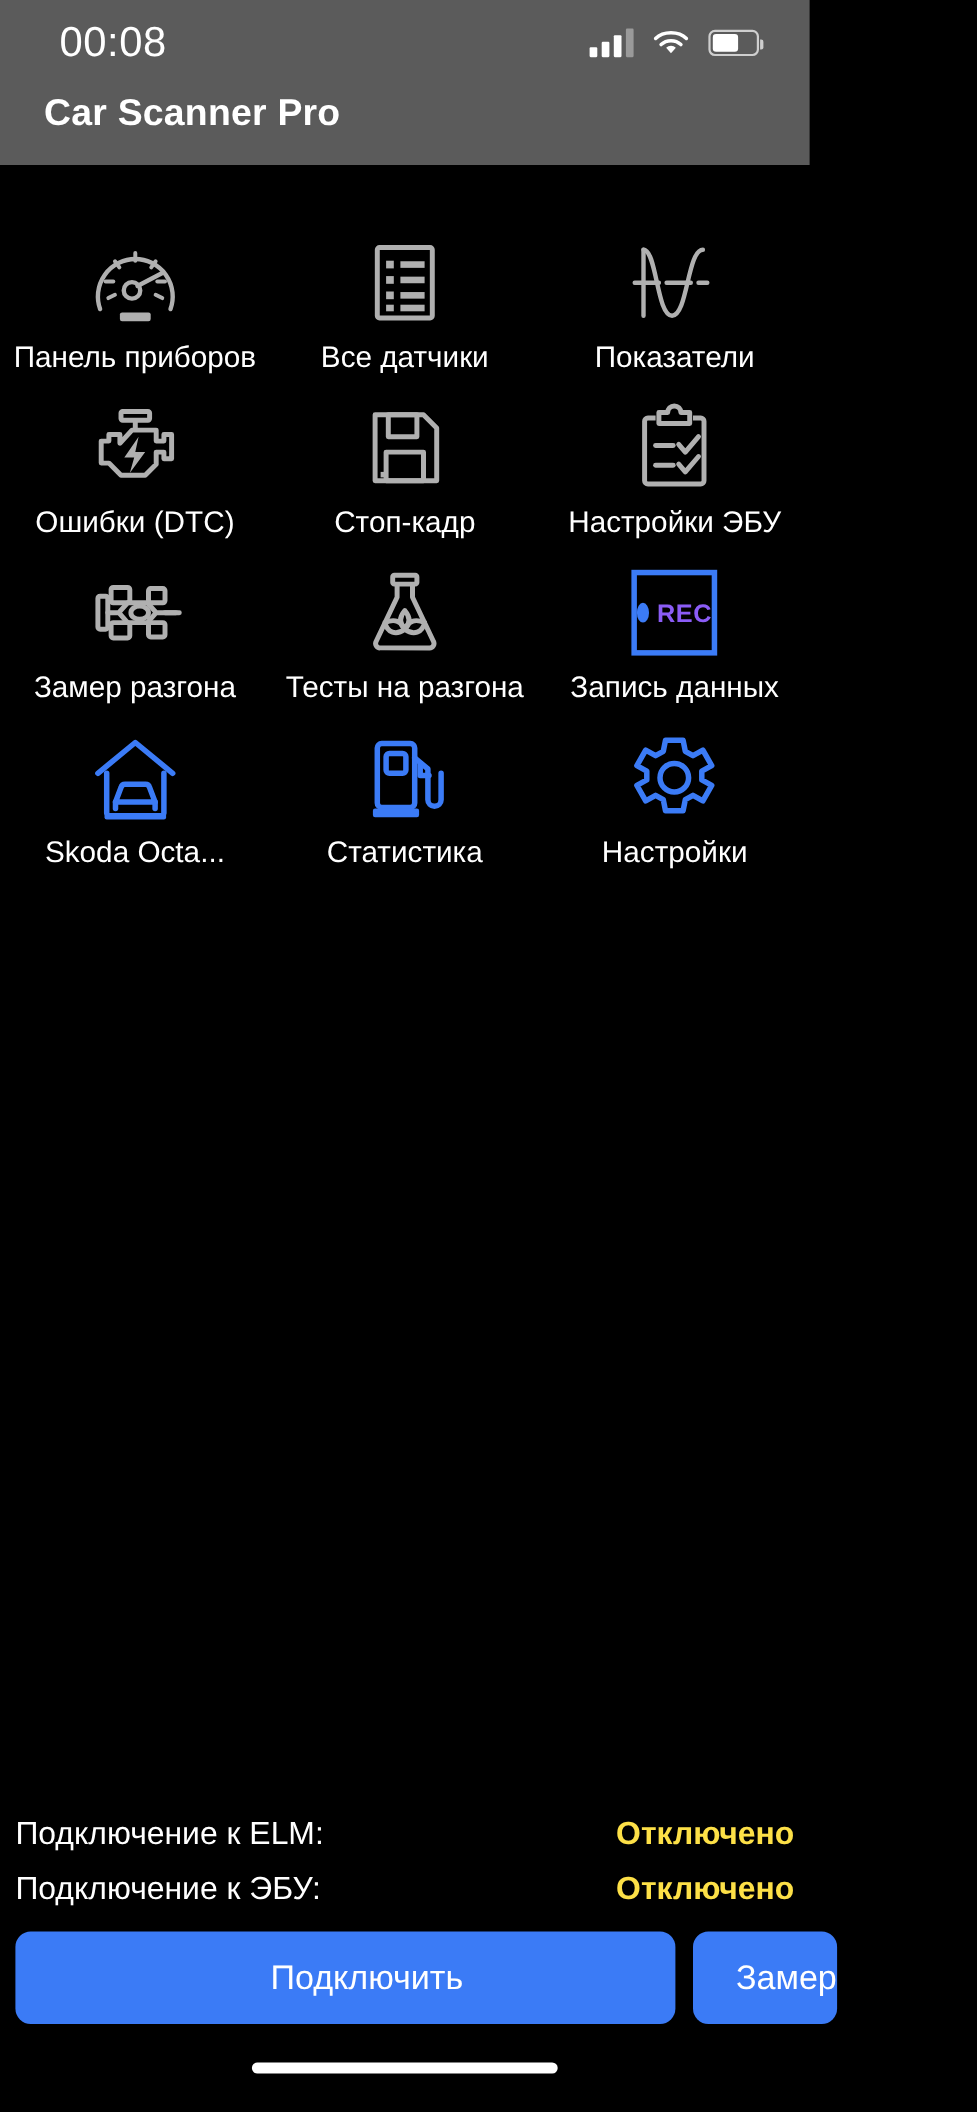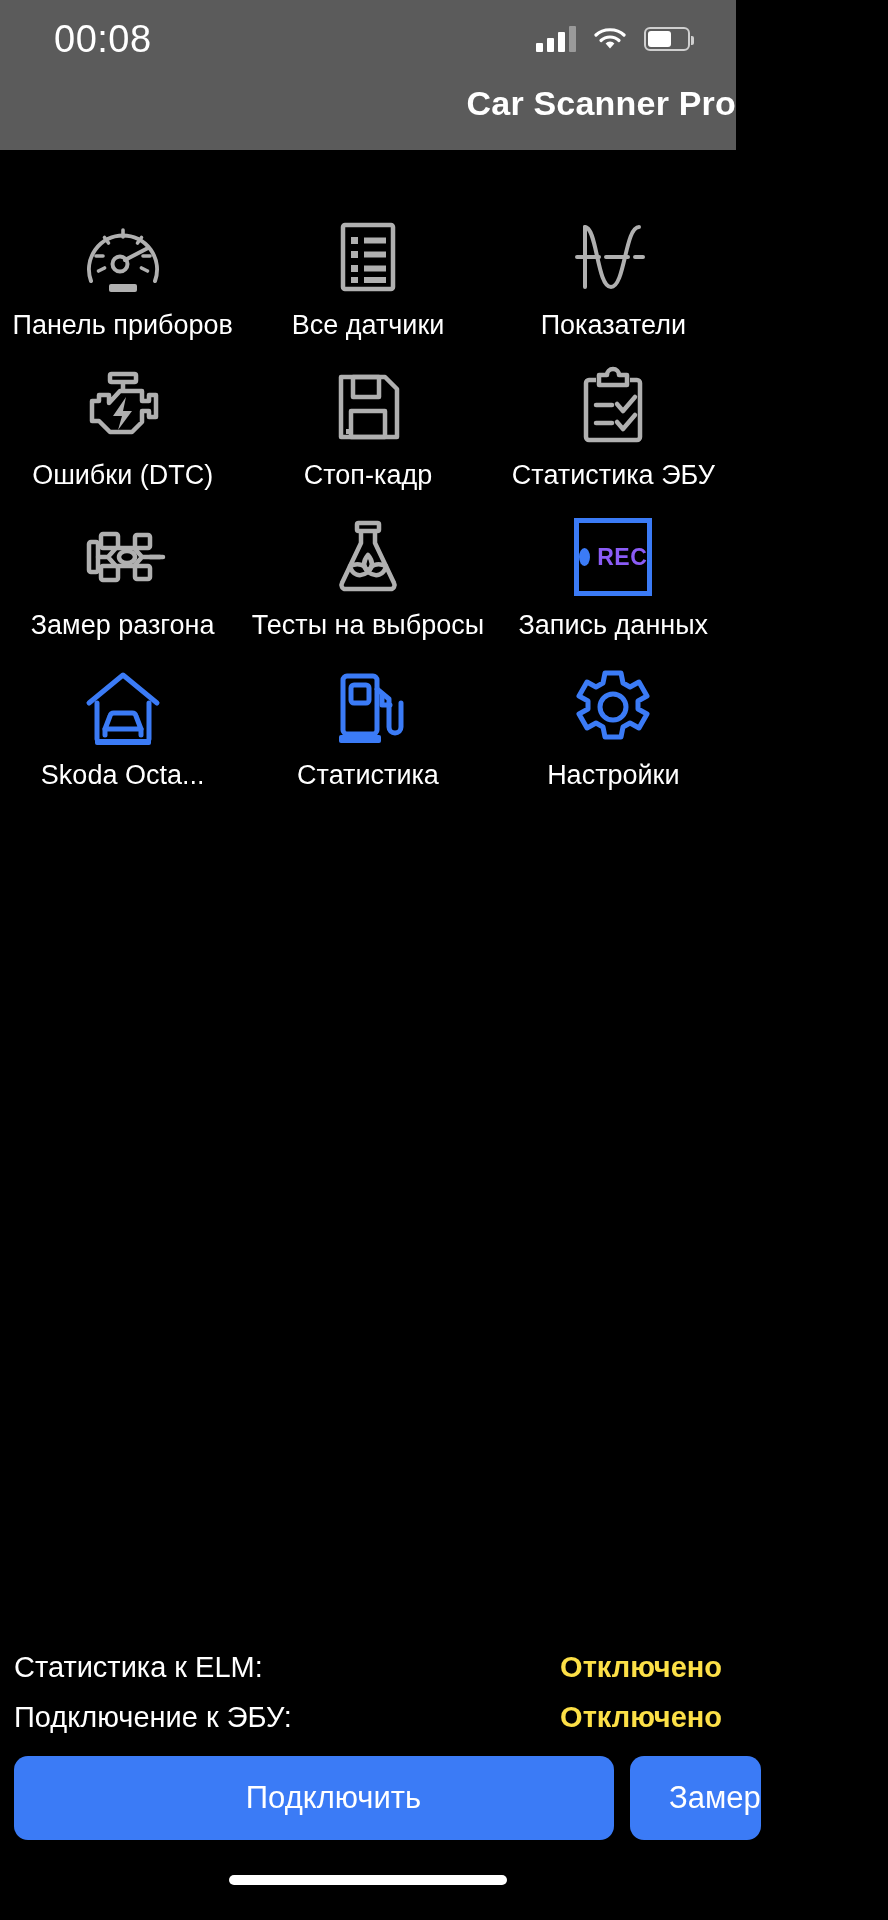--- a/index.html
+++ b/index.html
@@ -29,21 +29,21 @@
 
   .wifi { width:32px; height:24px; position:relative; }
   .wifi svg { display:block; }
 
   .battery { width:46px; height:24px; border:2px solid #cfcfcf; border-radius:6px; position:relative; display:flex; align-items:center; padding:2px; }
   .battery::after { content:""; position:absolute; right:-6px; top:7px; width:3px; height:9px; background:#cfcfcf; border-radius:0 2px 2px 0; }
   .battery .fill { height:100%; width:60%; background:#fff; border-radius:3px; }
 
   .apptitle {
     position:absolute; left:0; right:0; top:84px;
-    text-align:right; color:#fff; font-size:34px; font-weight:bold;
+    text-align:left; color:#fff; font-size:34px; font-weight:bold;
     letter-spacing:0.2px;
     margin-left:40px;
   }
 
   
   .grid {
     display:grid; grid-template-columns:repeat(3,1fr);
     row-gap:0; padding:18px 0 0 0;margin-top:35px;
   }
   .tile {
@@ -205,21 +205,21 @@
           <path d="M31 21 h-7 a3 3 0 0 0 -3 3 v54 a3 3 0 0 0 3 3 h48 a3 3 0 0 0 3 -3 v-54 a3 3 0 0 0 -3 -3 h-7"></path>
           <path d="M34 16 h8 a6 6 0 0 1 12 0 h8 v10 h-28 z"></path>
           <g stroke-linecap="round">
             <line x1="31" y1="46" x2="47" y2="46"></line>
             <polyline points="52,45 58,52 70,38" fill="none"></polyline>
             <line x1="31" y1="64" x2="47" y2="64"></line>
             <polyline points="52,63 58,70 70,56" fill="none"></polyline>
           </g>
         </svg>
       </div>
-      <div class="label">Статистика ЭБУ</div>
+      <div class="label">Настройки ЭБУ</div>
     </div>
 
     <div class="tile">
       <div class="glyph gray">
         <svg width="96" height="96" viewBox="0 0 96 96" fill="none" stroke="#b0b0b0" stroke-width="4.5" stroke-linejoin="round">
           <rect x="14" y="33" width="9" height="30" rx="2"></rect>
           <rect x="26" y="25" width="17" height="14" rx="2"></rect>
           <rect x="26" y="57" width="17" height="14" rx="2"></rect>
           <rect x="60" y="26" width="15" height="13" rx="2"></rect>
           <rect x="60" y="57" width="15" height="13" rx="2"></rect>
@@ -234,21 +234,21 @@
     <div class="tile">
       <div class="glyph gray">
         <svg width="96" height="96" viewBox="0 0 96 96" fill="none" stroke="#b0b0b0" stroke-width="4.5" stroke-linejoin="round">
           <rect x="37" y="14" width="22" height="8" rx="1.5"></rect>
           <path d="M41 22 v12 L22 74 a4 4 0 0 0 3.5 6 h45 a4 4 0 0 0 3.5 -6 L55 34 V22"></path>
           <path d="M48 46 c5 6 5 12 0 17 -5 -5 -5 -11 0 -17 z"></path>
           <path d="M48 63 c-8 6 -16 3 -18 -6 9 -4 15 -1 18 6 z"></path>
           <path d="M48 63 c8 6 16 3 18 -6 -9 -4 -15 -1 -18 6 z"></path>
         </svg>
       </div>
-      <div class="label">Тесты на выбросы</div>
+      <div class="label">Тесты на разгона</div>
     </div>
 
     <div class="tile">
       <div class="glyph">
         <div class="recbox">
           <span class="recdot"></span>
           <span class="rectext">REC</span>
         </div>
       </div>
       <div class="label">Запись данных</div>
@@ -290,21 +290,21 @@
       </div>
       <div class="label">Настройки</div>
     </div>
 
   </div>
 
   <div class="spacer"></div>
 
   <div class="statuslines">
     <div class="statusline">
-      <span class="key">Статистика к ELM:</span>
+      <span class="key">Подключение к ELM:</span>
       <span class="val">Отключено</span>
     </div>
     <div class="statusline">
       <span class="key">Подключение к ЭБУ:</span>
       <span class="val">Отключено</span>
     </div>
   </div>
 
   <div class="buttons">
     <button class="btn btn-connect">Подключить</button>

